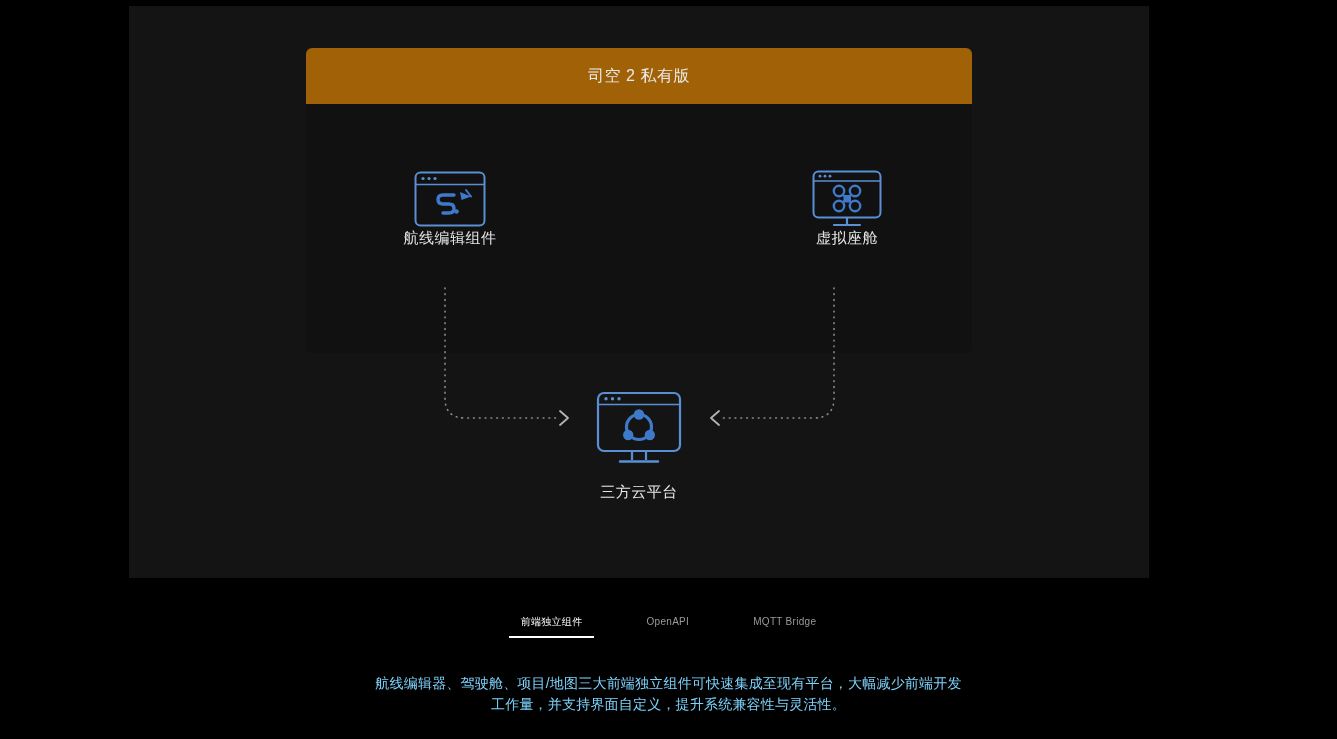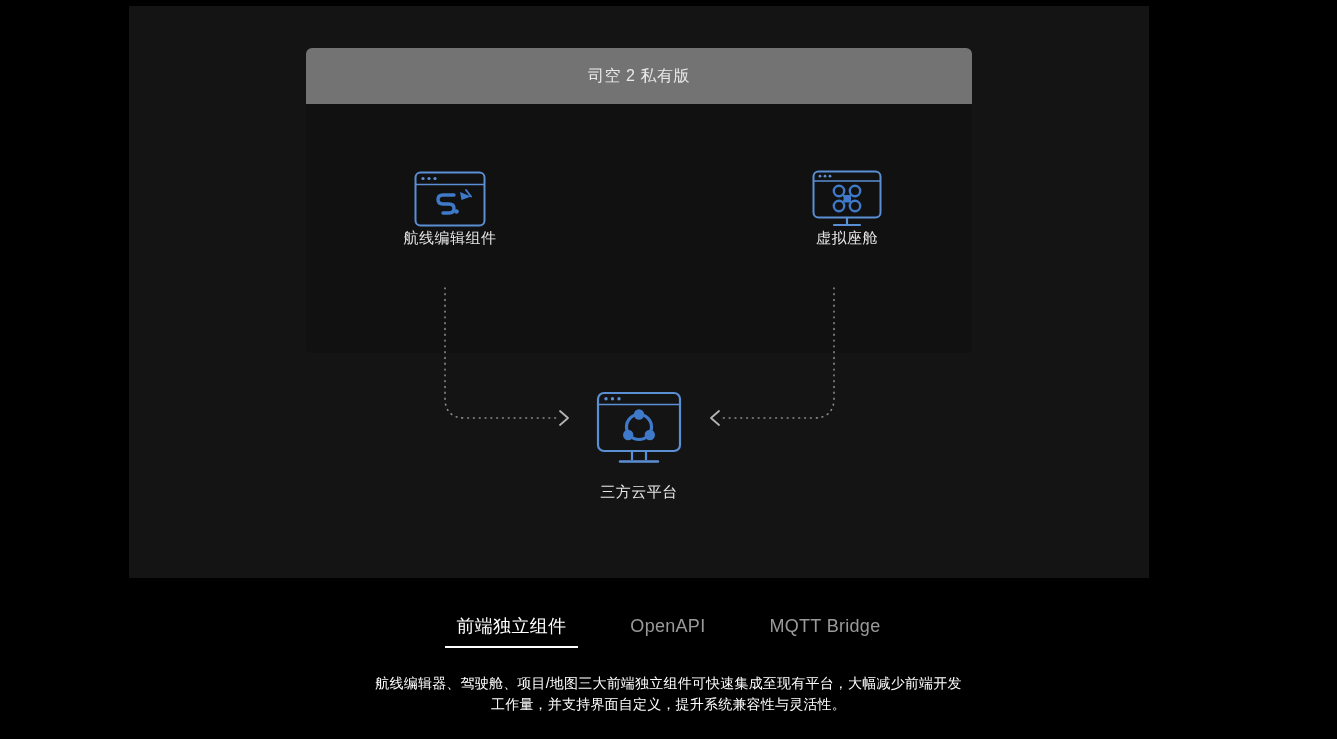--- a/index.html
+++ b/index.html
@@ -39,21 +39,21 @@
     top: 42px;        
     width: 666px;
     height: 305px;
   }
   .window-titlebar {
     position: absolute;
     left: 0;
     top: 0;
     width: 666px;
     height: 56px;
-    background: #737373;
+    background: #a16207;
     border-radius: 6px 6px 0 0;
     display: flex;
     align-items: center;
     justify-content: center;
   }
   .window-title {
     color: #e8e8e8;
     font-size: 16px;
     letter-spacing: 0.5px;
     line-height: 1;
@@ -111,21 +111,21 @@
     width: 1337px;
     display: flex;
     justify-content: center;
     align-items: flex-start;
     gap: 40px;
   }
   .tab {
     position: relative;
     padding: 4px 12px 10px 12px;
     color: #9a9a9a;
-    font-size: 18px;
+    font-size: 10px;
     line-height: 1.2;
     letter-spacing: 0.3px;
     cursor: pointer;
     white-space: nowrap;
   }
   .tab.active {
     color: #ffffff;
   }
   .tab.active::after {
     content: "";
@@ -138,21 +138,21 @@
   }
 
   
   .description {
     position: absolute;
     left: 50%;
     transform: translateX(-50%);
     top: 673px;
     width: 600px;
     text-align: center;
-    color: #ffffff;
+    color: #7dd3fc;
     font-size: 14px;
     line-height: 21px;
     letter-spacing: 0.2px;
   }
 </style>
 </head>
 <body>
 
 <div class="page">
 

